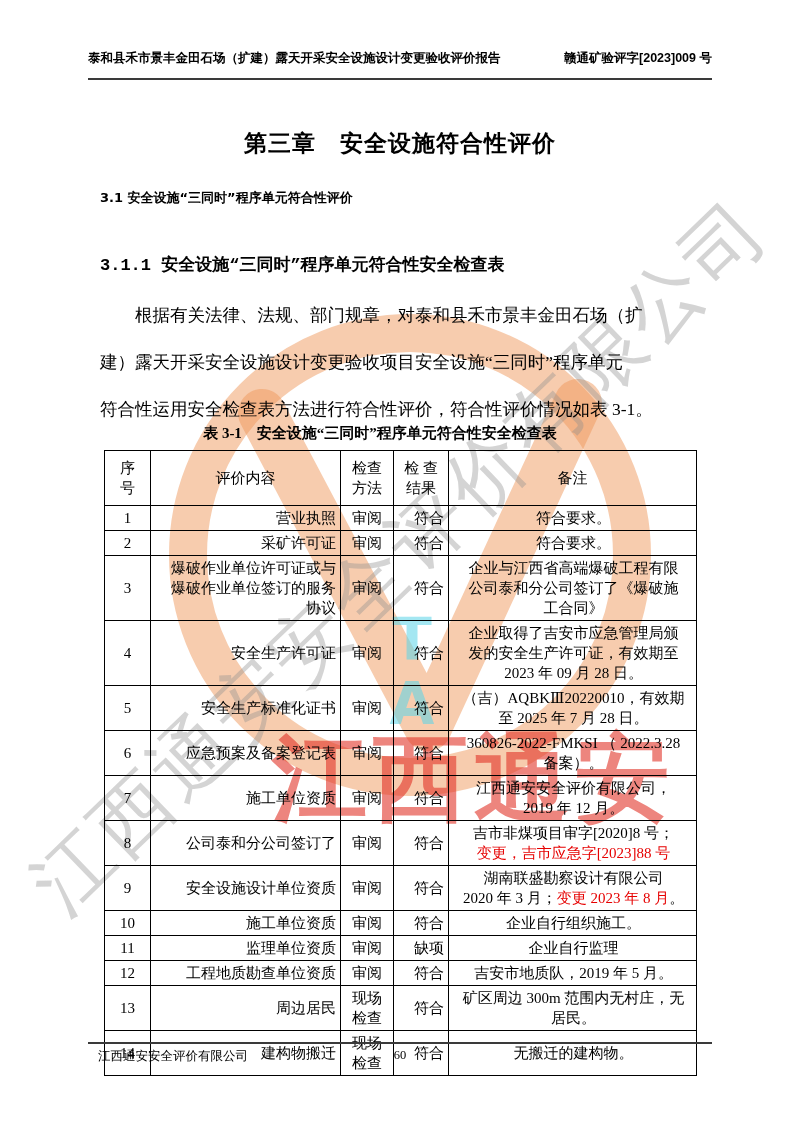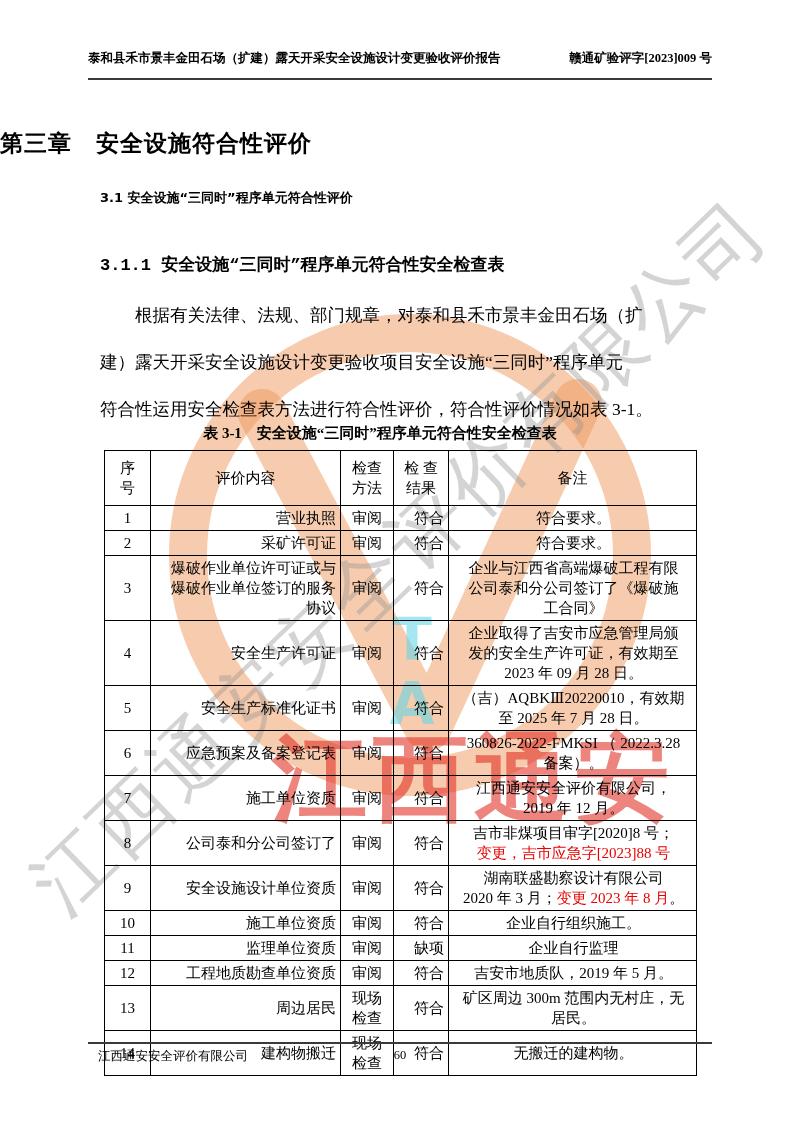--- a/index.html
+++ b/index.html
@@ -10,32 +10,32 @@
     background:#ffffff;
     overflow:hidden;
     font-family:"Liberation Serif","DejaVu Serif",serif;
     color:#000;
   }
   
   .doc-header{
     position:absolute;left:88px;top:50px;width:624px;
     display:flex;justify-content:space-between;align-items:flex-end;
     font-size:12.5px;line-height:1.3;
-    font-family:Liberation Serif, serif;
+    font-family:Liberation Sans, sans-serif;
     font-weight:bold;
   }
   .doc-header .hdr-right{font-weight:bold;white-space:nowrap;margin-left:12px;}
   .header-rule{
     position:absolute;left:88px;top:78px;width:624px;height:0;
     border-top:2px solid var(--line,#3a3a3a);
   }
   
   .chapter-title{
     position:absolute;left:0;top:128px;width:800px;
-    font-size:23px;font-weight:bold;
+    text-align:center;font-size:23px;font-weight:bold;
     font-family:"DejaVu Sans","Liberation Sans",sans-serif;
     letter-spacing:1px;
   }
   .section-title{
     position:absolute;left:100px;top:189px;width:612px;
     font-size:13px;font-weight:bold;
     font-family:"DejaVu Sans","Liberation Sans",sans-serif;
   }
   .subsection-title{
     position:absolute;left:100px;top:253px;width:612px;

